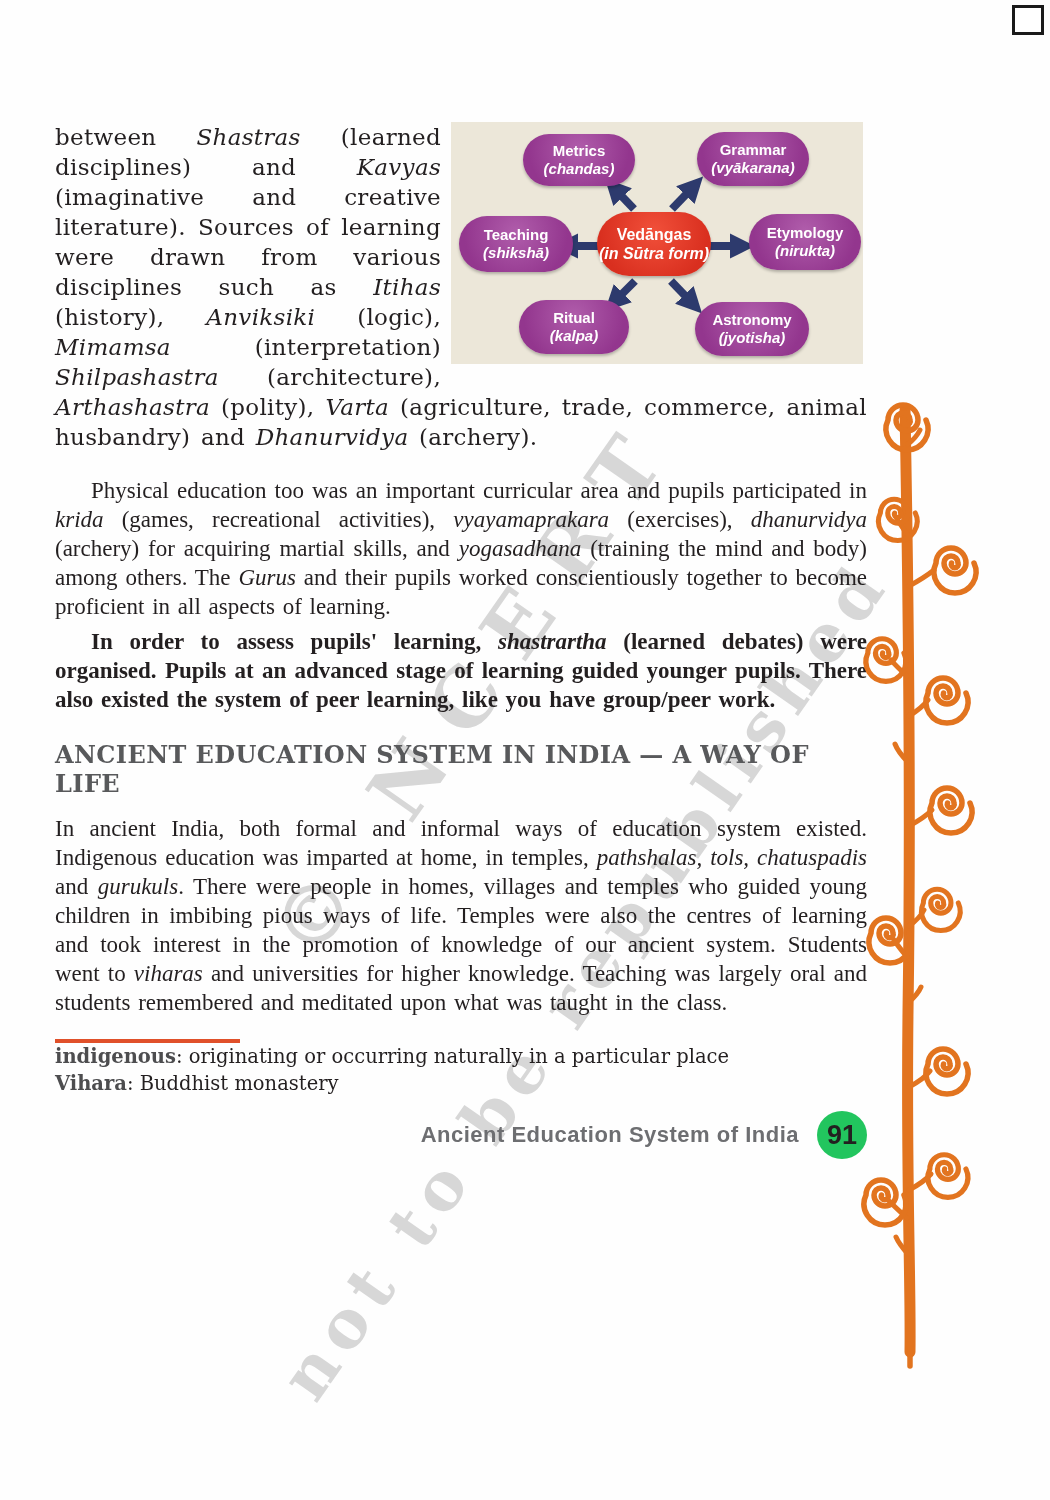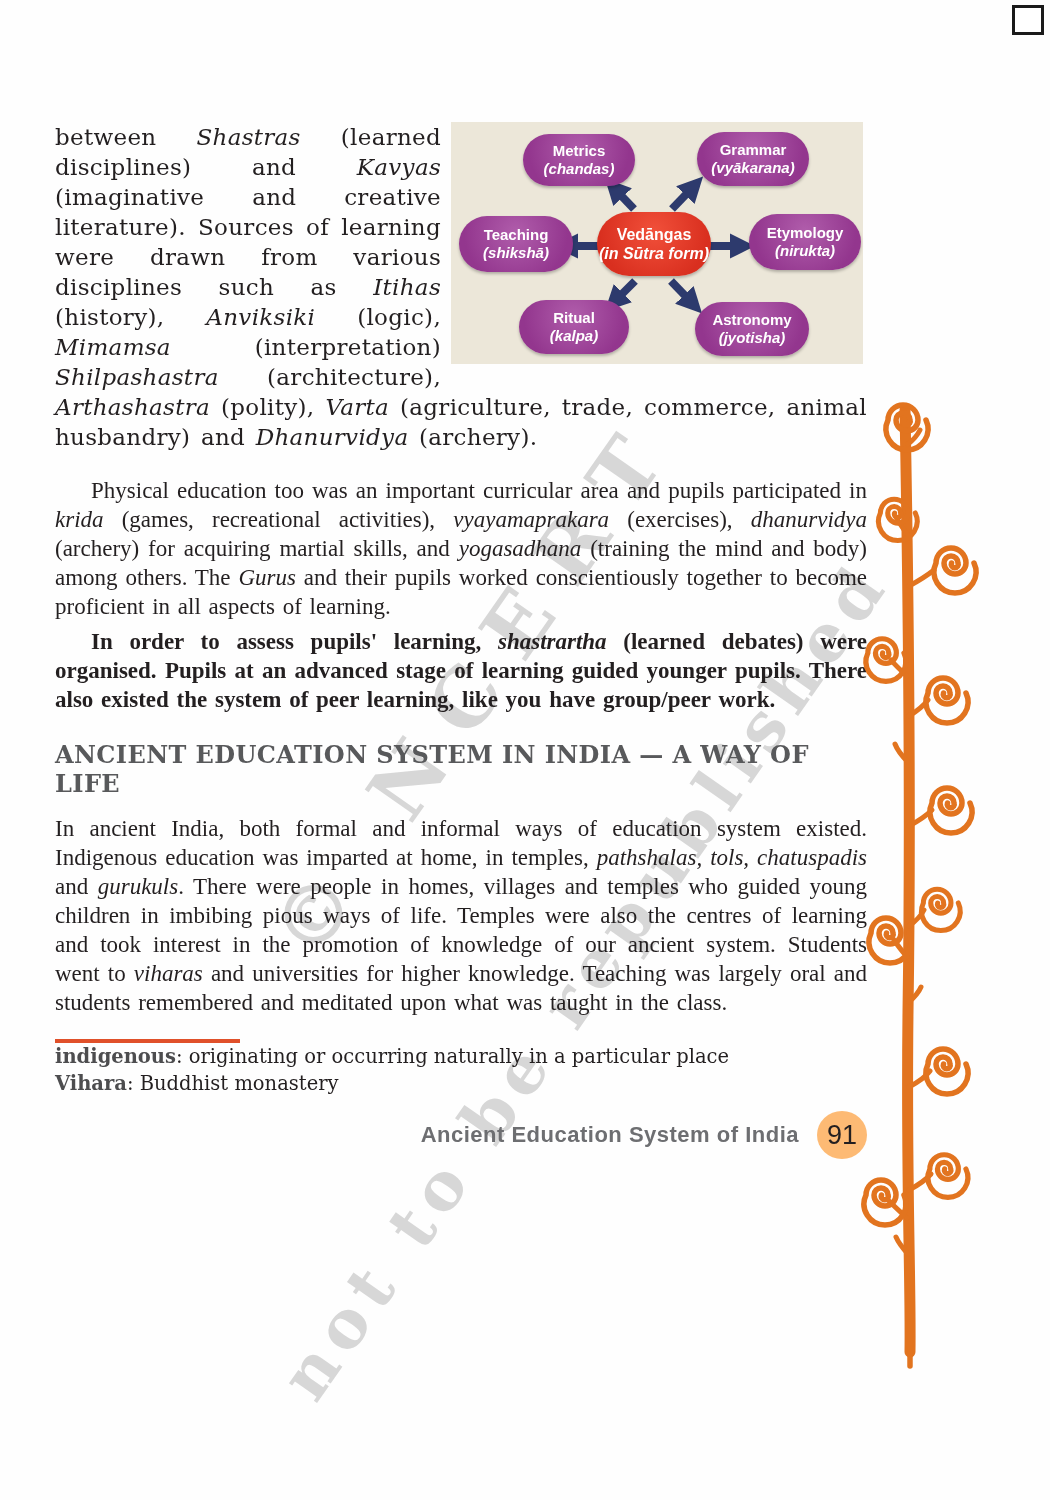--- a/index.html
+++ b/index.html
@@ -79,23 +79,23 @@
   .footnote b { color:#4d4d4f; }
   .footer-row {
     margin-top:14px; display:flex; justify-content:flex-end; align-items:center;
     gap:18px;
   }
   .chapter-title {
     color:#6d6e71; font-weight:bold; font-size:22px; letter-spacing:0.5px;
     font-family:"Liberation Sans", sans-serif;
   }
   .page-badge {
-    width:50px; height:48px; border-radius:50%; background:#fdba74;
+    width:50px; height:48px; border-radius:50%; background:#22c55e;
     display:flex; align-items:center; justify-content:center;
-    font-family:"Liberation Sans", sans-serif; font-weight:normal; font-size:27px;
+    font-family:"Liberation Sans", sans-serif; font-weight:bold; font-size:27px;
     color:#231f20;
   }
   .date {
     position:absolute; left:0; width:1050px; top:1422px; text-align:center;
     font-family:"Liberation Sans", sans-serif; font-size:19px; color:#2b2b2b;
     z-index:1;
   }
   i { font-style:italic; }
 </style>
 </head>

